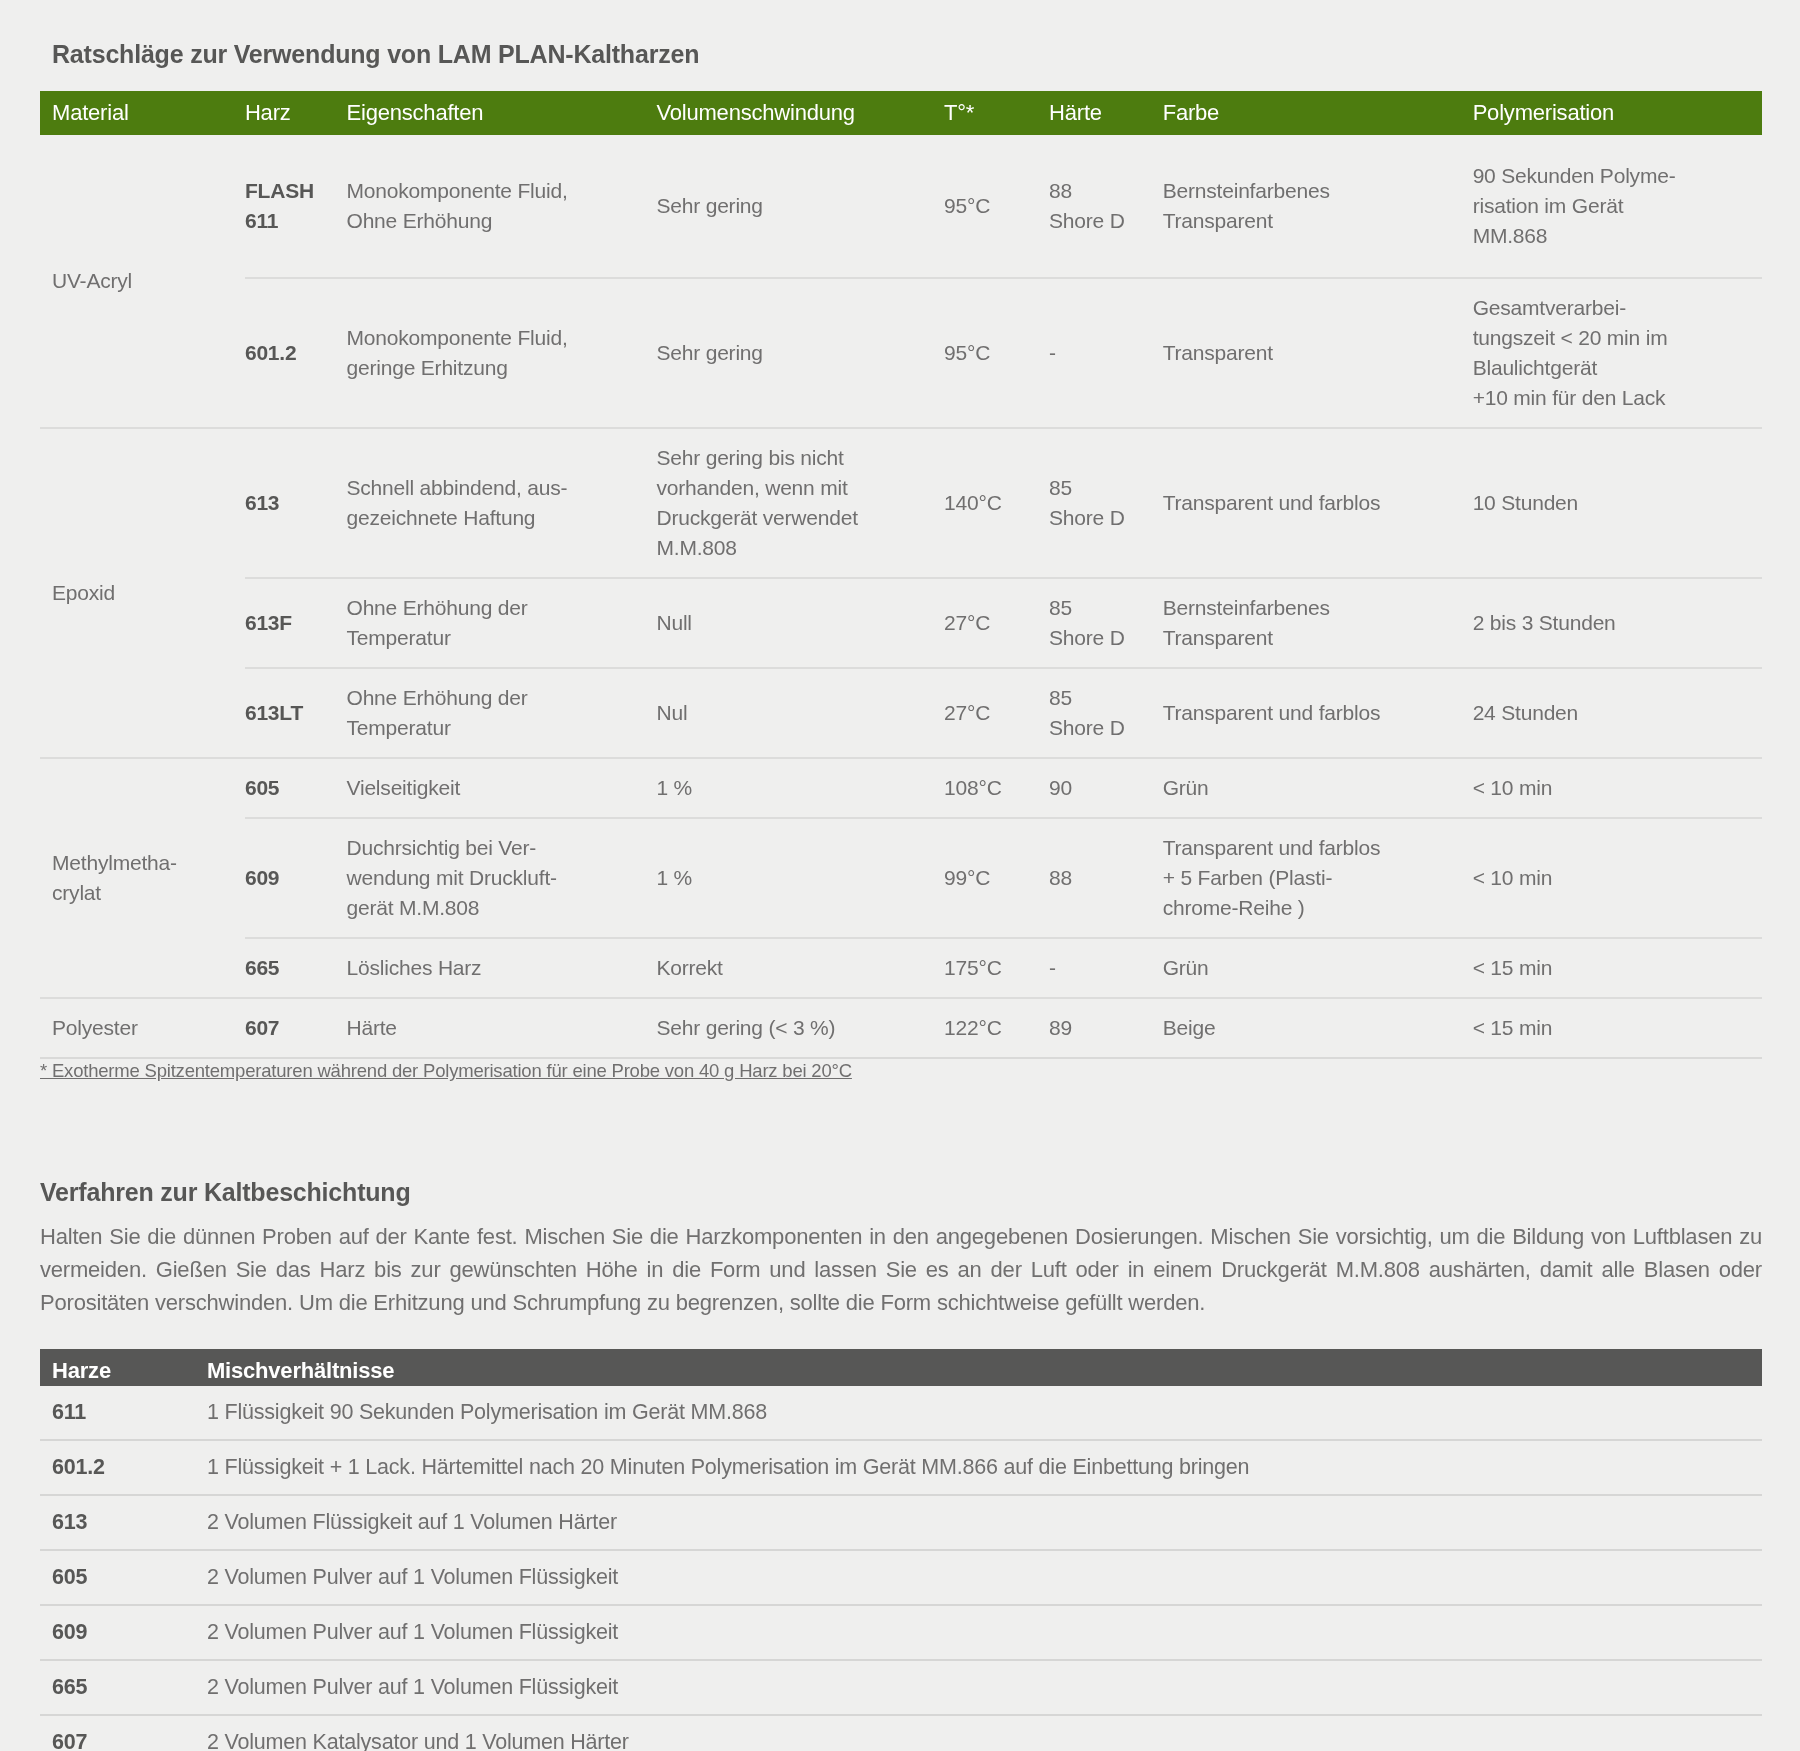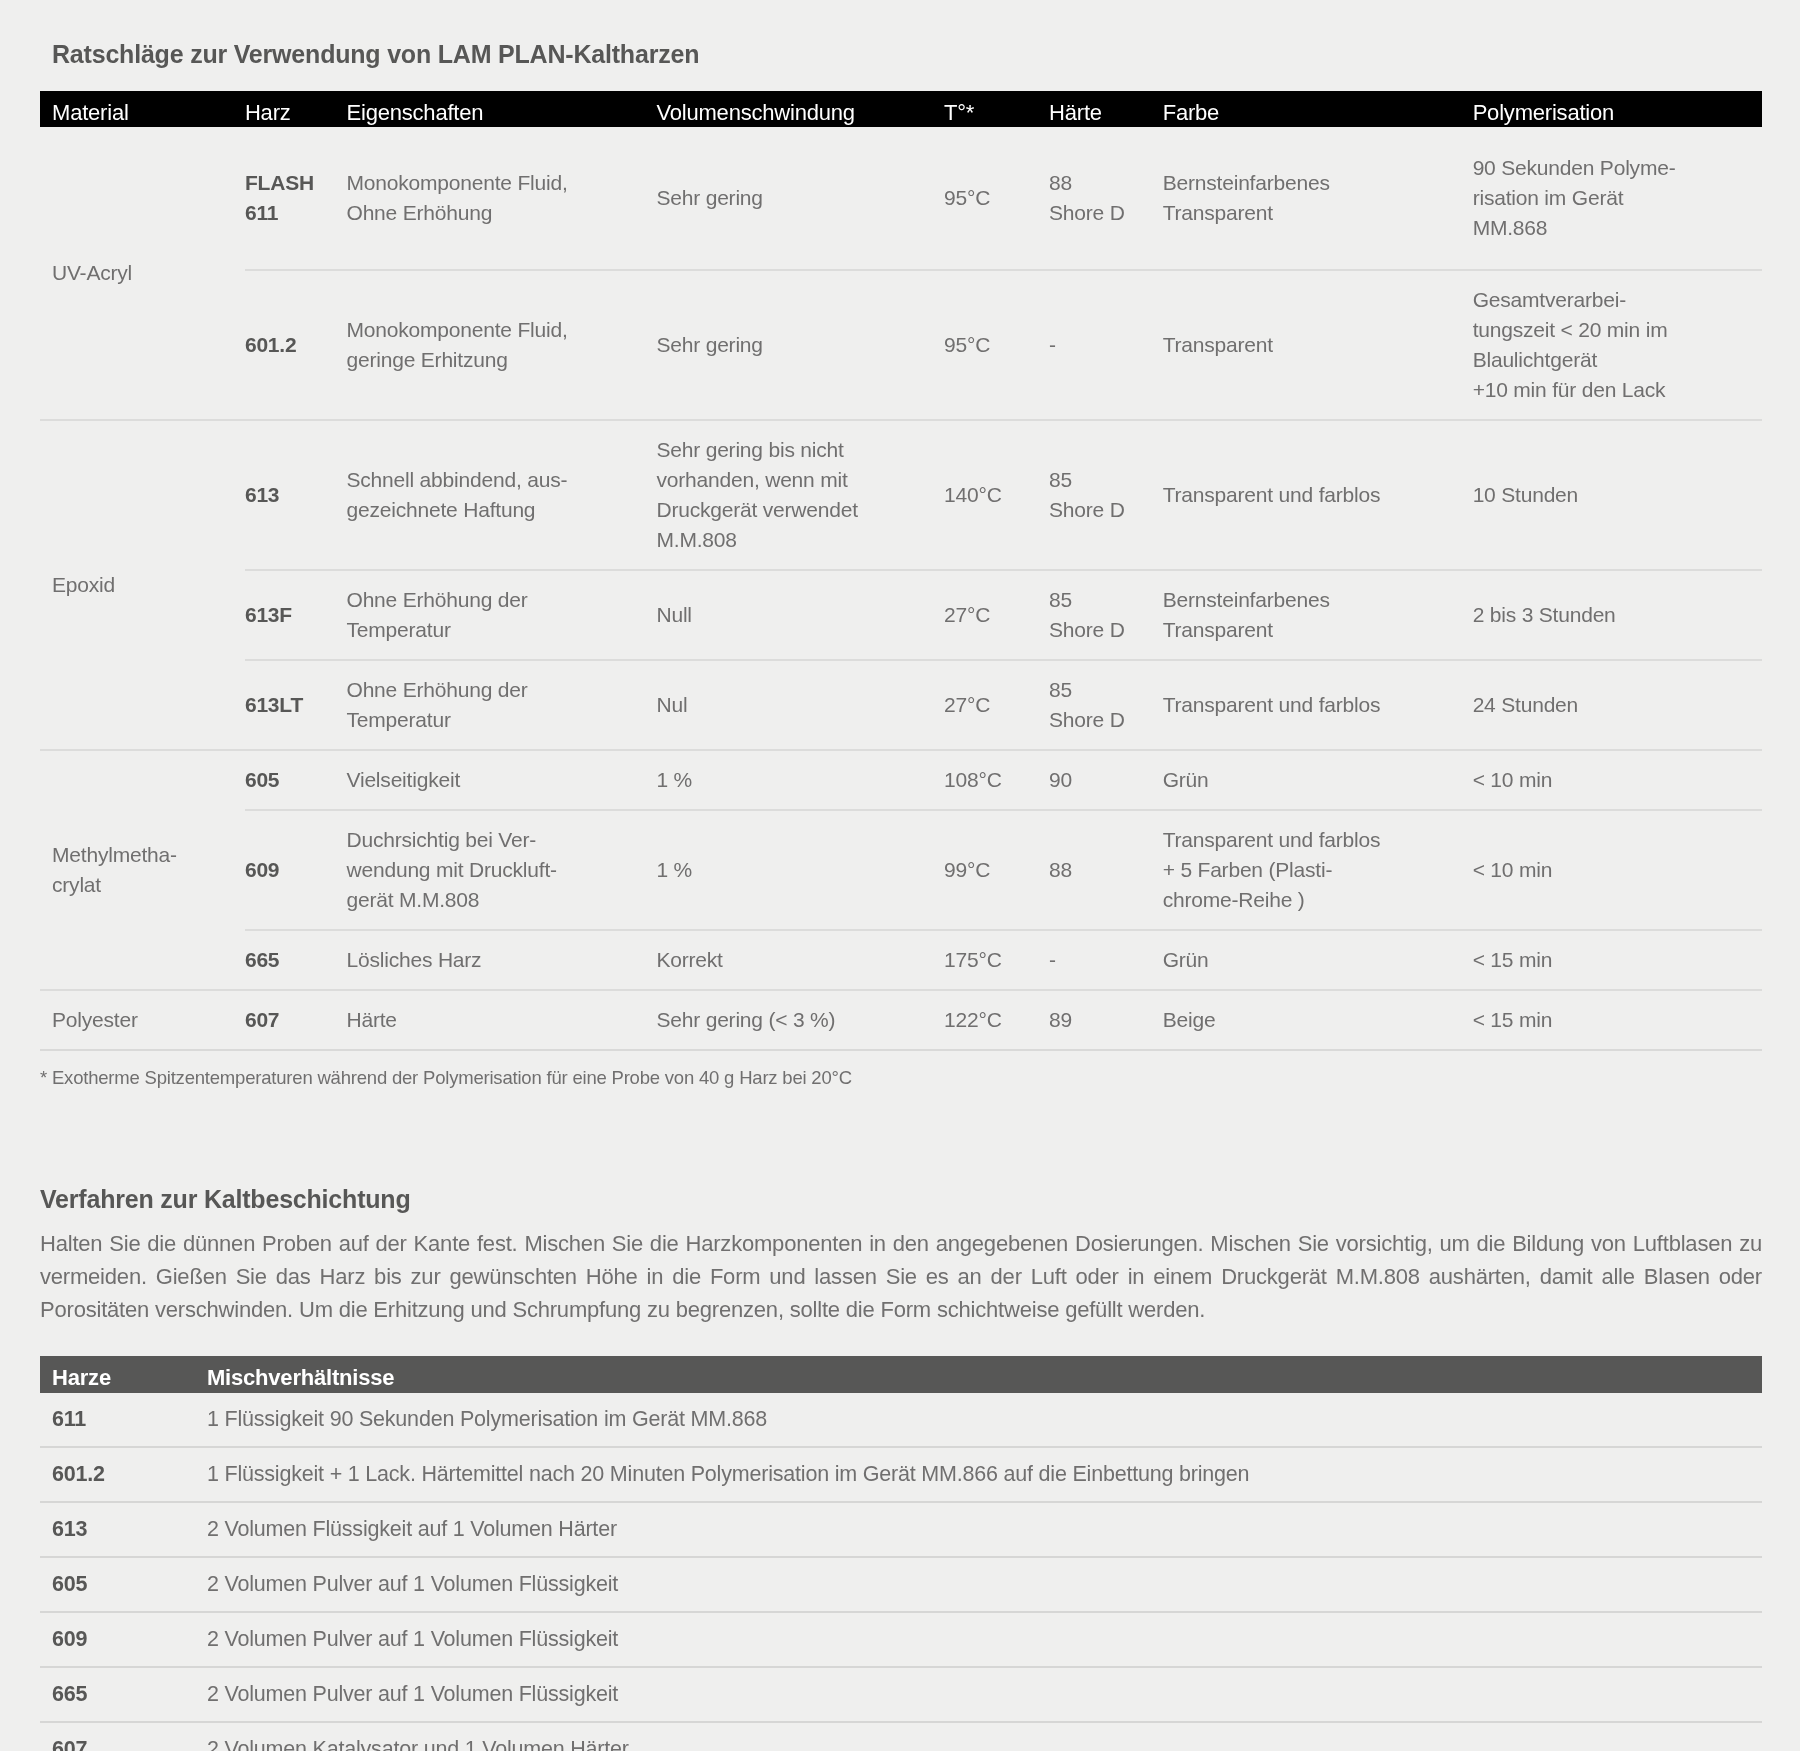--- a/index.html
+++ b/index.html
@@ -19,27 +19,27 @@
     font-size: 25px;
     font-weight: 700;
     color: #575756;
     letter-spacing: -0.2px;
     margin: 10px 0 22px 12px;
   }
   table { border-collapse: collapse; width: 100%; table-layout: fixed; }
 
   
   .resin-table thead th {
-    background: #000000;
+    background: #4d7c0f;
     color: #ffffff;
     font-weight: 400;
     font-size: 22px;
     text-align: left;
     vertical-align: middle;
-    padding: 9px 8px 1px 0;
+    padding: 9px 8px 9px 0;
     letter-spacing: -0.2px;
   }
   .resin-table thead th:first-child { padding-left: 12px; }
   .resin-table { border-bottom: 2px solid #d9d9d8; }
   .resin-table td {
     border-top: 2px solid #dcdcdb;
     font-size: 21px;
     line-height: 1.43;
     color: #706f6f;
     vertical-align: middle;
@@ -48,22 +48,23 @@
     letter-spacing: -0.2px;
   }
   .resin-table tbody tr:first-child td { border-top: none; }
   .resin-table td.material { padding-left: 12px; }
   .resin-table td.harz { font-weight: 700; color: #575756; }
   .resin-table td.poly-tall { padding-top: 26px; padding-bottom: 26px; }
 
   .footnote {
     font-size: 18.5px;
     color: #706f6f;
-    margin-top: 16px;
-    letter-spacing: -0.2px;
+    margin-top: 1px;
+    letter-spacing: -0.2px;
+    text-decoration: underline;
   }
 
   h2.section-heading {
     font-size: 25px;
     font-weight: 700;
     color: #575756;
     margin-top: 96px;
     letter-spacing: -0.2px;
   }
   .procedure-text {

